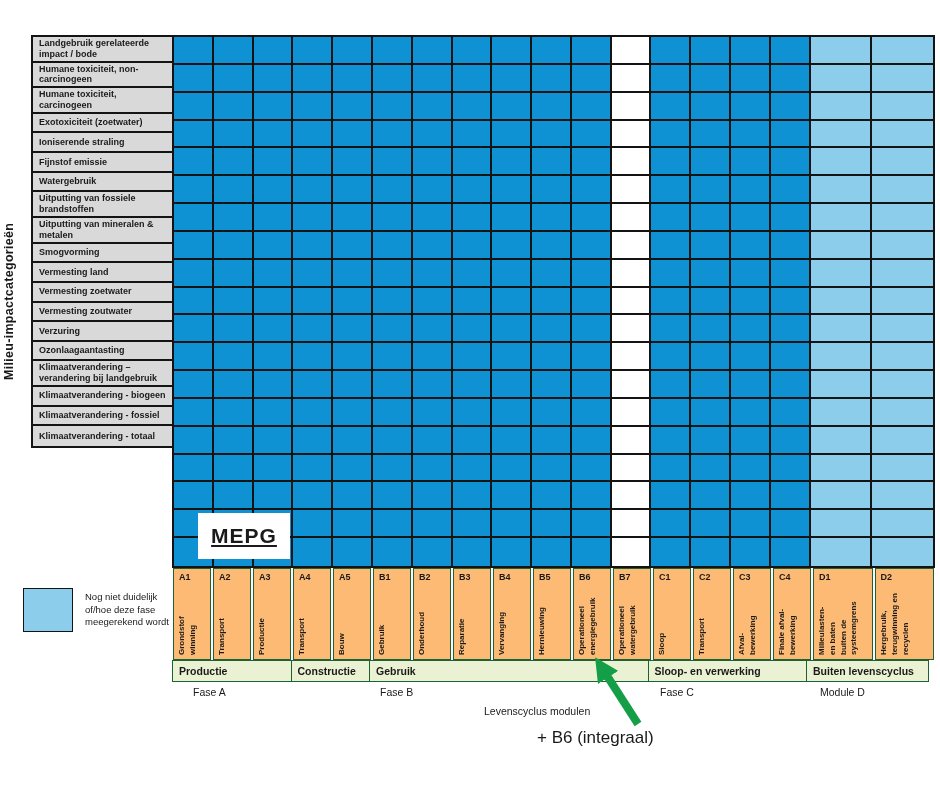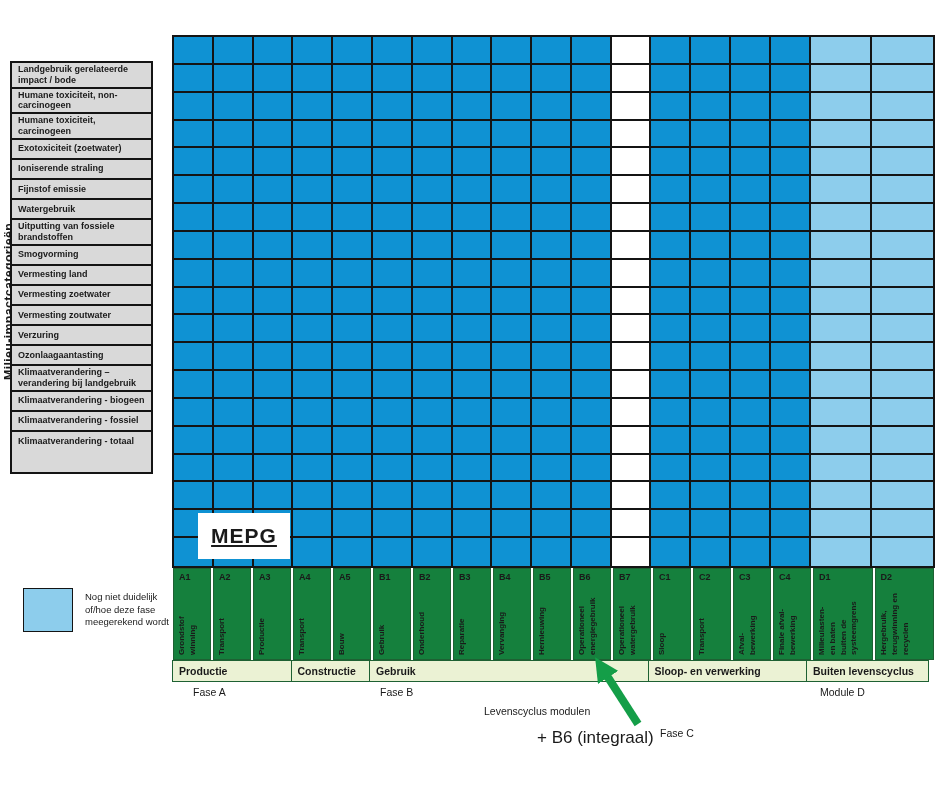--- a/index.html
+++ b/index.html
@@ -9,23 +9,23 @@
     font-family:"Liberation Sans", sans-serif; color:#1a1a1a; overflow:hidden;
   }
   
   .y-axis{
     position:absolute; left:2px; top:35px; height:533px; width:20px;
     writing-mode:vertical-rl; transform:rotate(180deg);
     text-align:center; font-size:12.5px; font-weight:700; letter-spacing:.3px;
   }
   
   .cats{
-    position:absolute; left:10px; top:35px; width:143px; height:413px;
+    position:absolute; left:31px; top:35px; width:143px; height:413px;
     display:grid; grid-template-rows:repeat(19,1fr);
-    border:2px solid #141414; background:#d9d9d9;margin-top:26px;
+    border:2px solid #141414; background:#d9d9d9;
   }
   .cat{
     border-bottom:2px solid #141414; background:#d9d9d9;
     display:flex; align-items:center; padding:1px 3px 1px 6px;
     font-size:9px; font-weight:700; line-height:1.2; white-space:pre-line;
   }
   .cat:last-child{ border-bottom:none; }
   
   .grid{
     position:absolute; left:172px; top:35px; width:763px; height:533px;
@@ -39,21 +39,21 @@
   .cell.lastrow{ border-bottom:none; }
   .included{ background:var(--c-included,#0f92d3); }
   .unclear{ background:var(--c-unclear,#8dcdec); }
   .excluded{ background:var(--c-excluded,#ffffff); }
   
   .mods{
     position:absolute; left:172px; top:568px; width:763px; height:92px;
     display:grid; grid-template-columns:repeat(16,40fr) 61.5fr 61.5fr;
   }
   .mod{
-    margin:0 1px; border:1.5px solid var(--c-green,#1e6133); background:#15803d;
+    margin:0 1px; border:1.5px solid var(--c-green,#1e6133); background:#fdba74;
     display:flex; flex-direction:column; overflow:hidden;
   }
   .mod-code{ font-size:9px; font-weight:700; padding:3px 0 0 5px; }
   .mod-label{
     flex:1; writing-mode:vertical-rl; transform:rotate(180deg);
     font-size:8px; font-weight:700; line-height:1.35; white-space:pre-line;
     padding:4px 3px 2px 0;
   }
   
   .phases{
@@ -98,20 +98,22 @@
 impact / bode</div>
       <div class="cat">Humane toxiciteit, non-
 carcinogeen</div>
       <div class="cat">Humane toxiciteit, carcinogeen</div>
       <div class="cat">Exotoxiciteit (zoetwater)</div>
       <div class="cat">Ioniserende straling</div>
       <div class="cat">Fijnstof emissie</div>
       <div class="cat">Watergebruik</div>
       <div class="cat">Uitputting van fossiele
 brandstoffen</div>
+      <div class="cat">Uitputting van mineralen &amp;
+metalen</div>
       <div class="cat">Smogvorming</div>
       <div class="cat">Vermesting land</div>
       <div class="cat">Vermesting zoetwater</div>
       <div class="cat">Vermesting zoutwater</div>
       <div class="cat">Verzuring</div>
       <div class="cat">Ozonlaagaantasting</div>
       <div class="cat">Klimaatverandering –
 verandering bij landgebruik</div>
       <div class="cat">Klimaatverandering - biogeen</div>
       <div class="cat">Klimaatverandering - fossiel</div>
@@ -568,15 +570,15 @@
     <defs>
       <marker id="ah" markerWidth="3" markerHeight="3" refX="1.4" refY="1.5" orient="auto">
         <path d="M0,0 L3,1.5 L0,3 z" class="arrow-head" fill="#149e48"></path>
       </marker>
     </defs>
     <line x1="83" y1="78" x2="47" y2="22" stroke-width="8" marker-end="url(#ah)" class="arrow-line" stroke="#149e48"></line>
   </svg>
 
 <div class="fase" style="left: 180px; padding-left: 13px;">Fase A</div>
     <div class="fase" style="left: 380px;">Fase B</div>
-    <div class="fase" style="left: 660px; margin-top: 41px;">Fase C</div>
+    <div class="fase" style="left: 660px;">Fase C</div>
     <div class="fase" style="left: 820px;">Module D</div>
   </div>
 
 </body></html>

